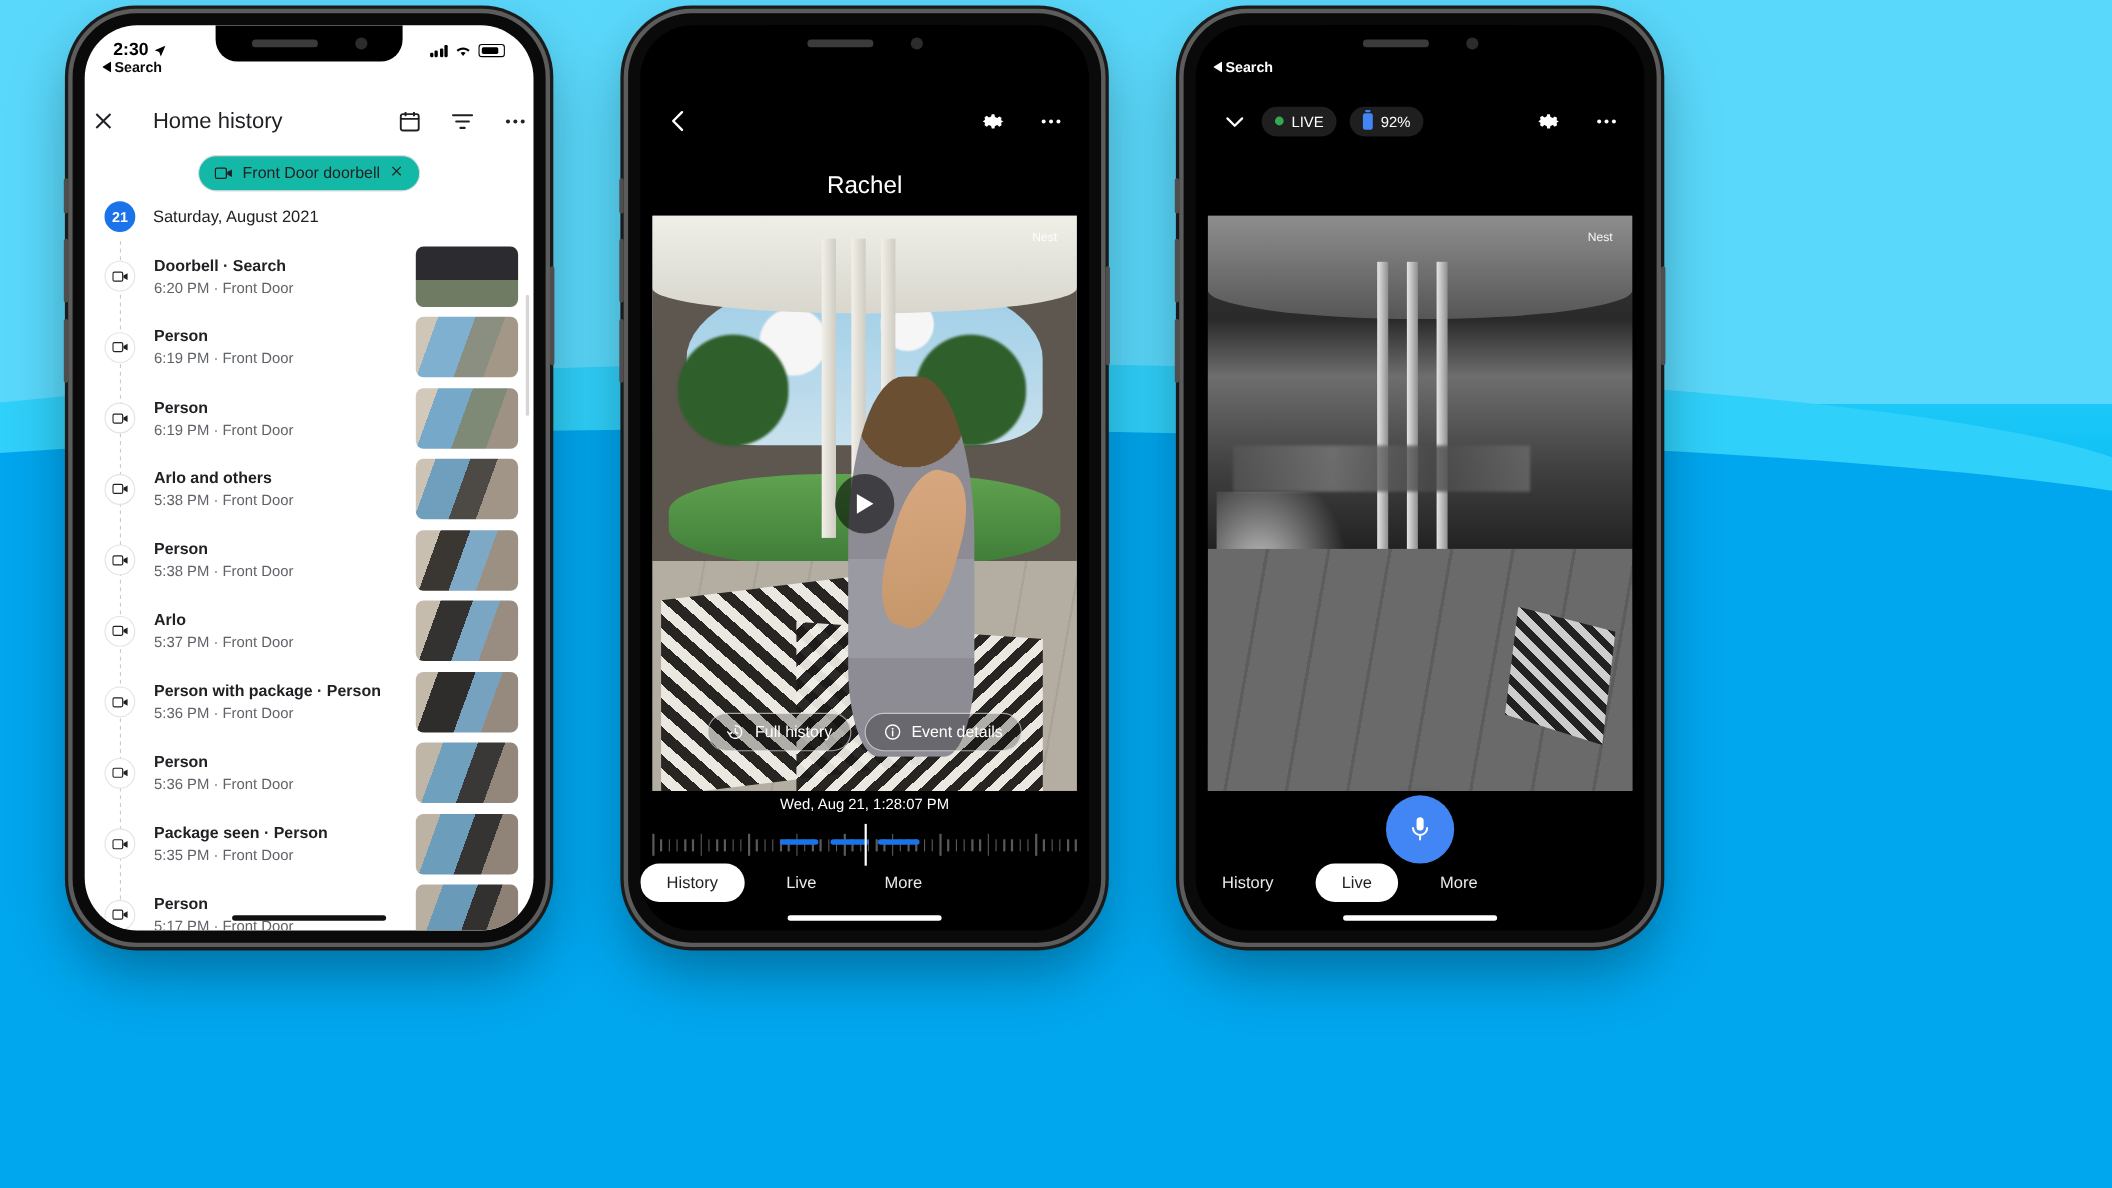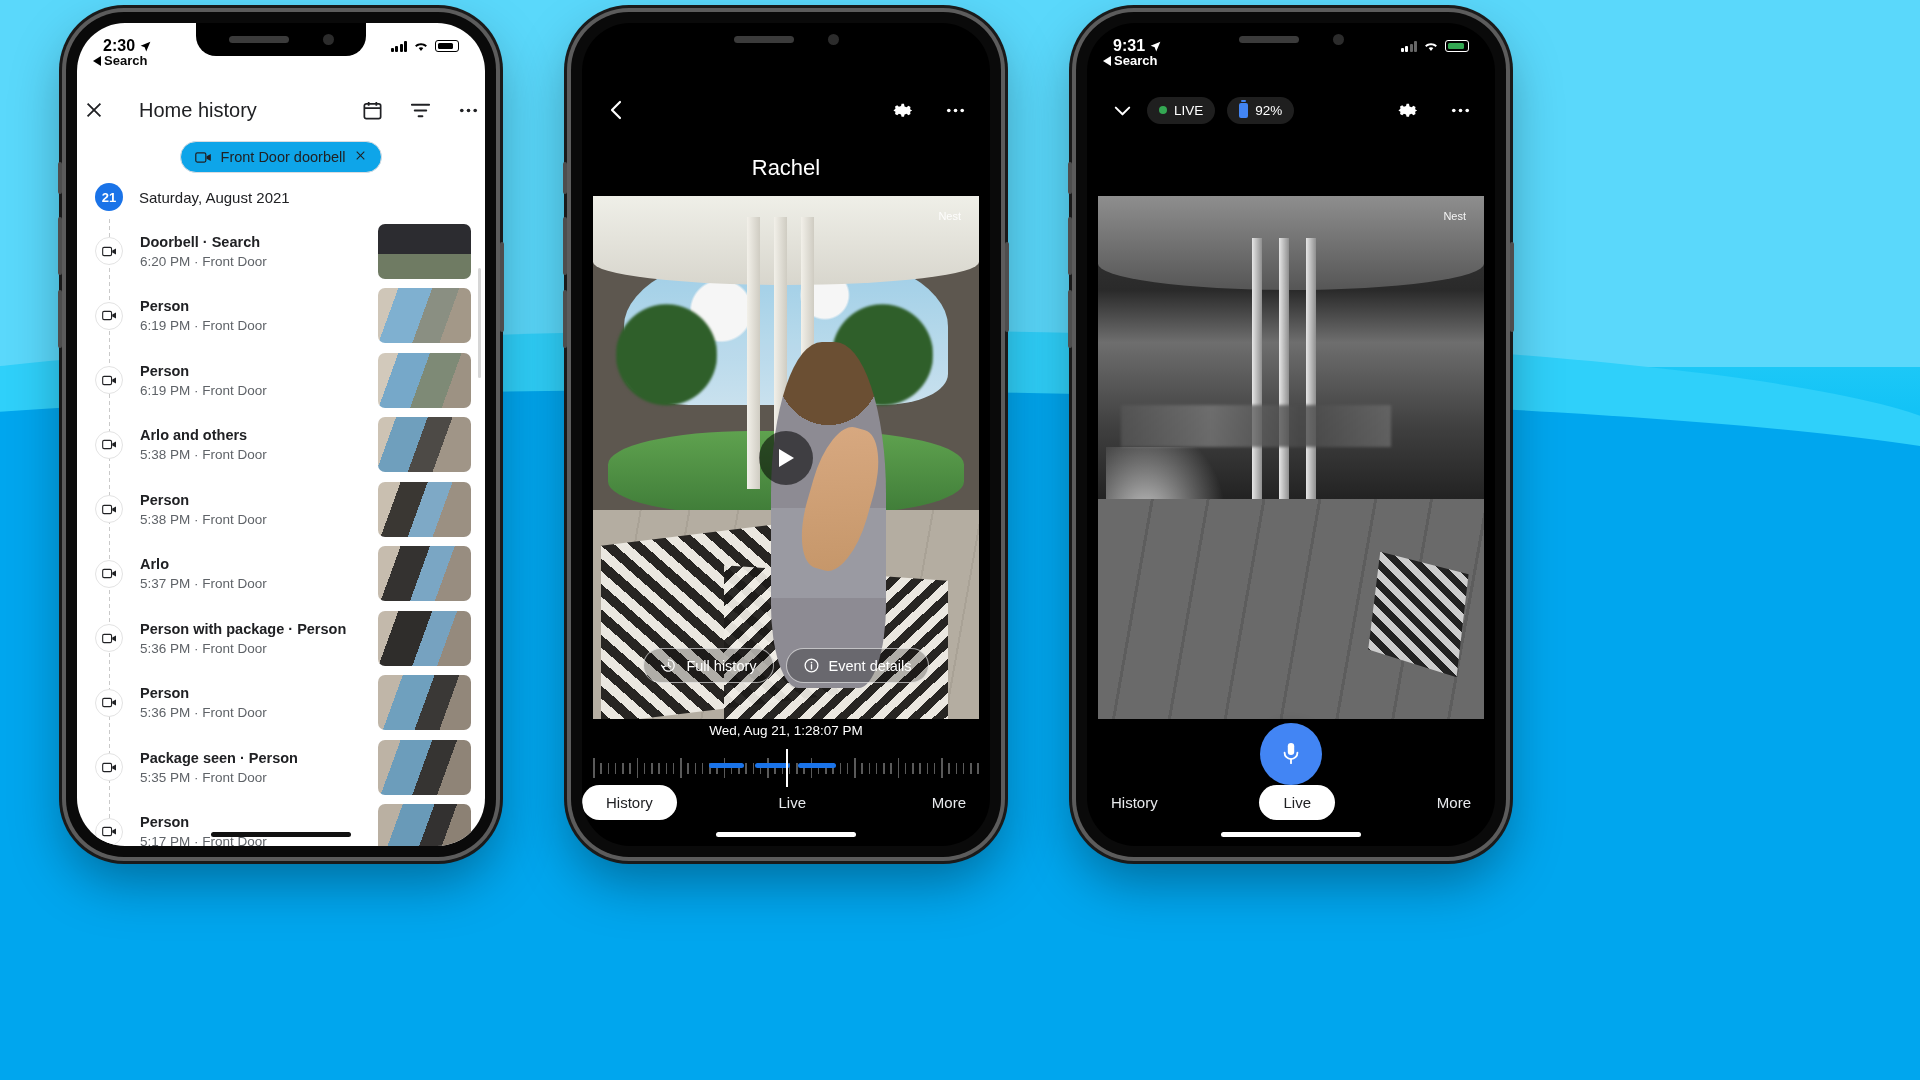--- a/index.html
+++ b/index.html
@@ -81,21 +81,21 @@
     position: absolute; top: 56px; left: 0; right: 0; height: 62px;
     display: flex; align-items: center; padding: 0 4px; gap: 10px;
   }
   .p1-title { font-size: 20px; color: #202124; flex: 0 0 auto; margin-left: 22px; }
   .p1-actions { margin-left: auto; display: flex; align-items: center; gap: 22px; }
   .icon-btn { width: 26px; height: 26px; display: flex; align-items: center; justify-content: center; cursor: pointer; }
   .chiprow { position: absolute; top: 118px; left: 0; right: 0; display: flex; justify-content: center; }
   .chip {
     display: inline-flex; align-items: center; gap: 9px;
     border: 1px solid #dadce0; border-radius: 20px; padding: 7px 14px;
-    font-size: 14.5px; color: #202124; background: #0ea5e9;
+    font-size: 14.5px; color: #202124; background: #14b8a6;
   }
   .daterow { position: absolute; top: 160px; left: 18px; display: flex; align-items: center; gap: 16px; }
   .datebadge {
     width: 28px; height: 28px; border-radius: 50%; background: #1a73e8; color:#fff;
     display: flex; align-items: center; justify-content: center; font-size: 13px; font-weight: 600;
   }
   .datelabel { font-size: 15px; color: #202124; font-weight: 500; }
   .evlist { position: absolute; top: 196px; left: 0; right: 0; bottom: 0; overflow: hidden; }
   .evrow { position: relative; display: flex; align-items: center; height: 64.5px; padding: 0 14px 0 18px; }
   .evrail { position: absolute; left: 32px; top: 196px; bottom: 0; width: 1px;
@@ -163,21 +163,21 @@
     display: inline-flex; align-items: center; gap: 9px;
     border: 1px solid rgba(255,255,255,.6); border-radius: 20px;
     padding: 8px 16px; color: #fff; font-size: 14.5px; background: rgba(0,0,0,.25);
   }
   .ts { position: absolute; top: 700px; left: 0; right: 0; text-align: center; color: #fff; font-size: 13.5px; }
   .scrubber { position: absolute; top: 722px; left: 11px; right: 11px; height: 46px; }
   .ticks { position: absolute; inset: 0; display: flex; align-items: center; justify-content: space-between; }
   .ticks i { width: 1.5px; background: #5a5a5a; display: block; }
   .segbar { position: absolute; top: 18px; height: 5px; border-radius: 3px; background: #1a73e8; }
   .playhead { position: absolute; left: 50%; top: 4px; bottom: 4px; width: 1.5px; background: #fff; }
-  .tabbar { position: absolute; bottom: 26px; left: 0; right: 0; display: flex; justify-content: space-between; gap: 14px; z-index: 20; }
+  .tabbar { position: absolute; bottom: 26px; left: 0; right: 0; display: flex; justify-content: flex-start; gap: 14px; z-index: 20; }
   .tab { padding: 9px 24px; border-radius: 20px; font-size: 15px; color: #e8eaed; }
   .tab.active { background: #fff; color: #202124; font-weight: 500; }
 
   
   #phone3 { left: 1076px; top: 12px; width: 430px; height: 845px; }
   #phone3 .screen { background: #000; }
   .p3-appbar { position: absolute; top: 58px; left: 0; right: 0; height: 58px; display: flex; align-items: center; padding: 0 22px; gap: 12px; }
   .minipill { display: inline-flex; align-items: center; gap: 7px; background: #1f1f1f; border-radius: 16px; padding: 6px 12px; color: #fff; font-size: 13.5px; }
   .livedot { width: 8px; height: 8px; border-radius: 50%; background: #34a853; display: inline-block; }
   .battpill { width: 9px; height: 15px; border-radius: 2px; background: #4285f4; display:inline-block; position: relative; }
@@ -589,42 +589,20 @@
   <div class="phone" id="phone3">
     <div class="sidebtn" style="top:150px;height:32px;"></div>
     <div class="sidebtn" style="top:205px;height:58px;"></div>
     <div class="sidebtn" style="top:278px;height:58px;"></div>
     <div class="sidebtn r" style="top:230px;height:90px;"></div>
     <div class="screen">
       <div class="notch">
         <div class="speaker"></div>
         <div class="cam"></div>
       </div>
-      <div class="statusbar">
-        <div class="sb-left">
-          <span>9:31</span>
-          <svg width="13" height="13" viewBox="0 0 24 24">
-              <path d="M21 3 3 10.5l7.5 2.8L13.3 21 21 3z" fill="#fff"></path>
-            </svg>
-        </div>
-        <div class="sb-right">
-          <span class="bars">
-              <i style="height:4px;background:#fff"></i>
-              <i style="height:6px;background:#fff"></i>
-              <i style="height:8px;background:#666"></i>
-              <i style="height:11px;background:#666"></i>
-            </span>
-          <svg width="16" height="12" viewBox="0 0 24 18">
-              <path d="M12 16.5 15.5 12c-2-1.6-5-1.6-7 0L12 16.5zM12 8c2.6 0 5 .9 6.9 2.5l2-2.4C18.4 5.9 15.3 4.7 12 4.7S5.6 5.9 3.1 8.1l2 2.4C7 8.9 9.4 8 12 8z" fill="#fff"></path>
-            </svg>
-          <span class="batt" style="border:1.5px solid #fff;">
-              <span style="width:16px;background:#34a853;"></span>
-            </span>
-        </div>
-      </div>
       <div class="back-search" style="color:#fff;">
         <svg width="8" height="10" viewBox="0 0 8 10">
             <path d="M8 0 0 5l8 5z" fill="#fff"></path>
           </svg>
         <span>Search</span>
       </div>
 
       <div class="p3-appbar">
         <div class="icon-btn">
           <svg width="23" height="23" viewBox="0 0 24 24">

